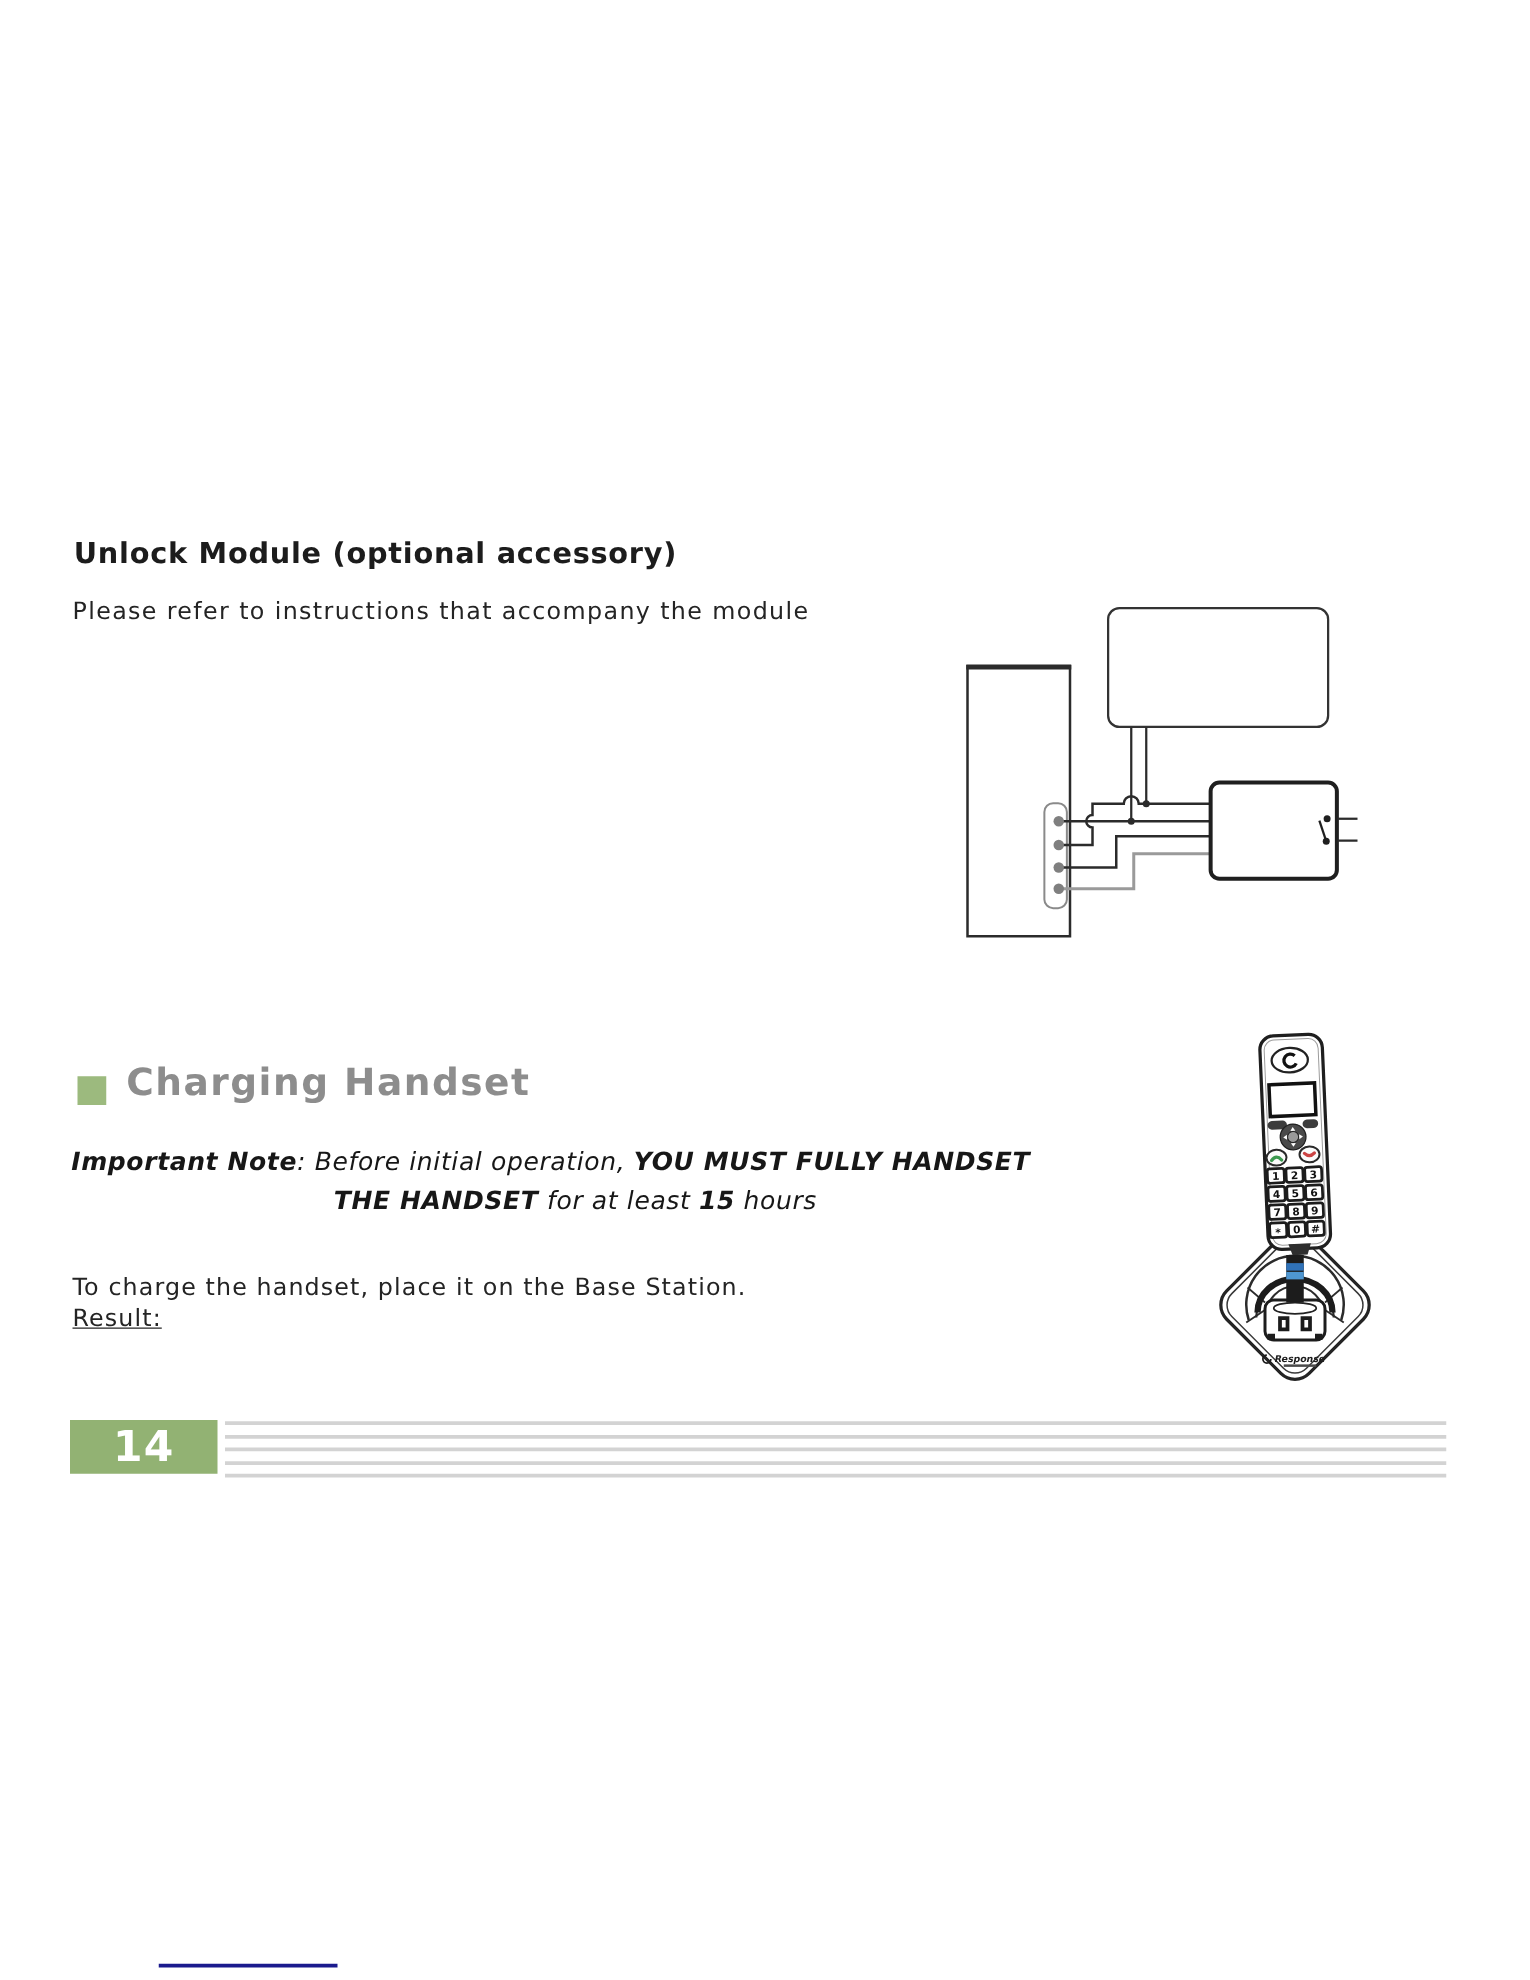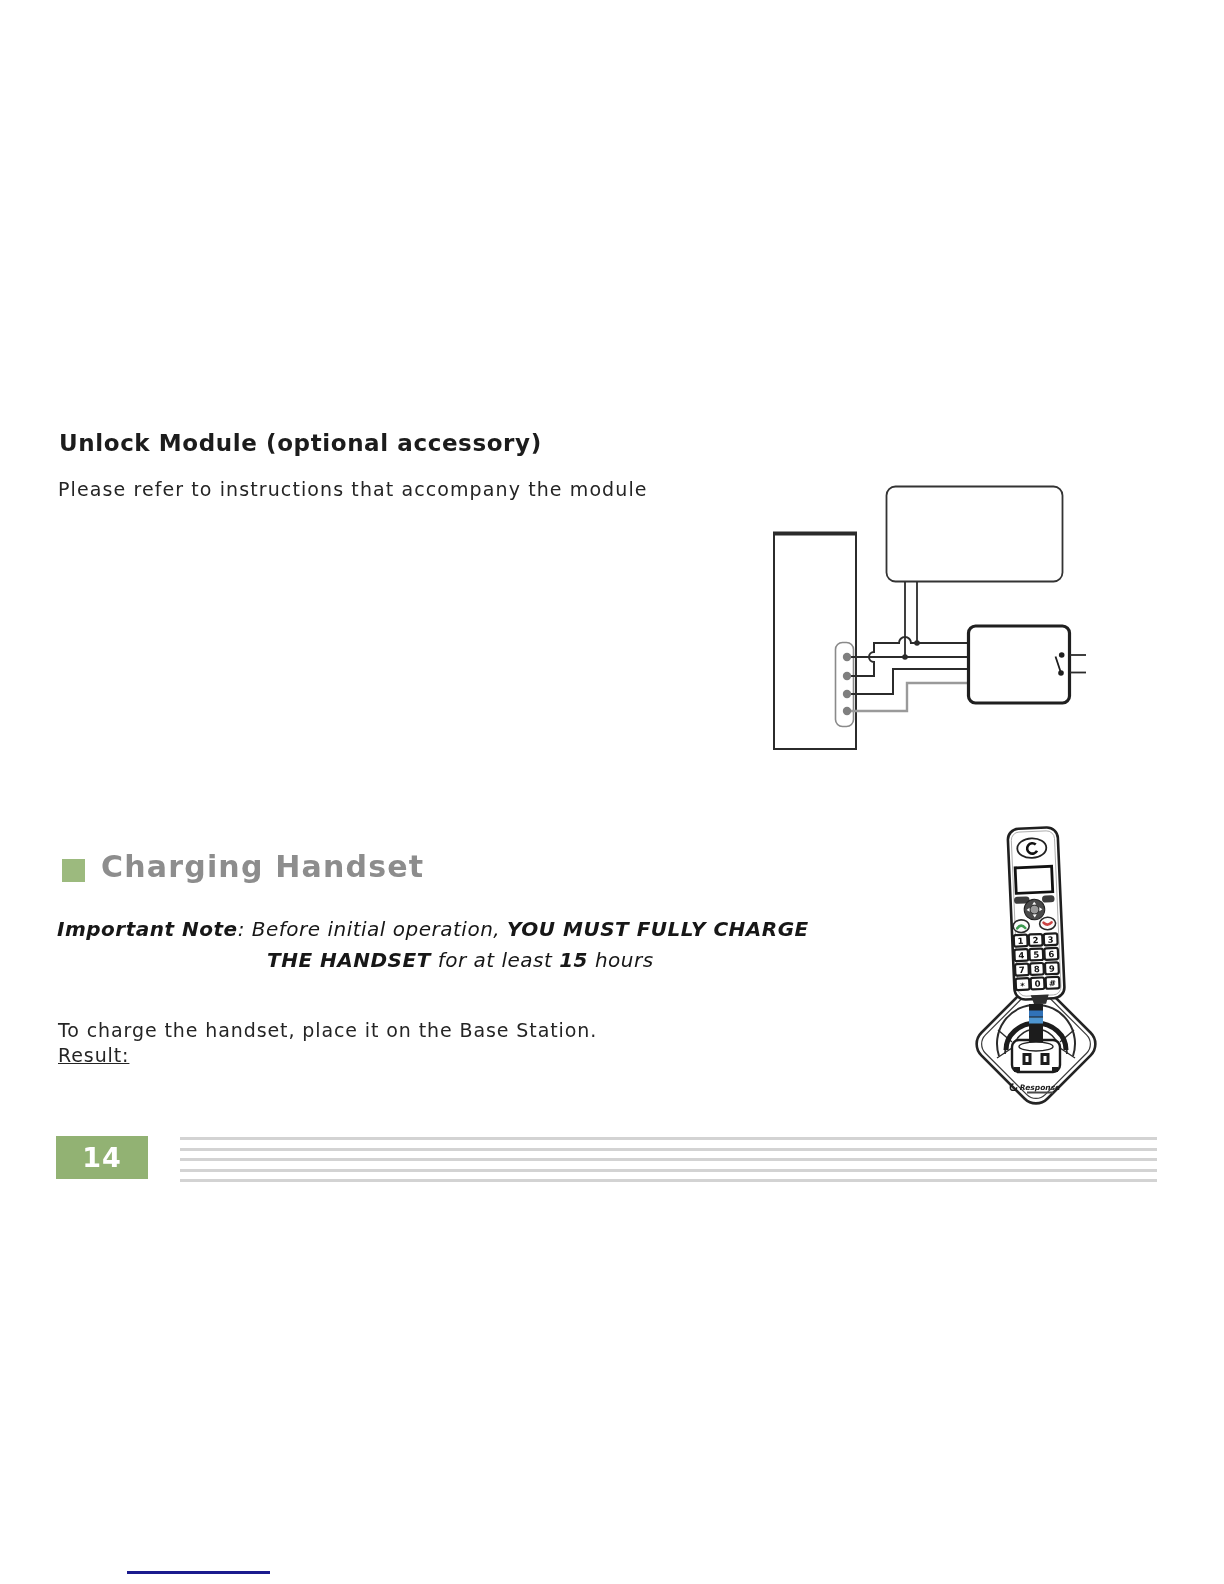--- a/index.html
+++ b/index.html
@@ -8,43 +8,43 @@
     font-family:"DejaVu Sans","Liberation Sans",sans-serif;color:#1d1d1d;
     overflow:hidden;
   }
   .abs{position:absolute;}
   .h-unlock{
     left:59px;top:430px;font-size:23px;font-weight:bold;letter-spacing:0.6px;color:#1c1c1c;
   }
   .p-unlock{
     left:58px;top:478px;font-size:19px;letter-spacing:1.1px;color:#242424;
   }
-  .charging-row{left:62px;top:849px;display:flex;align-items:center;}
+  .charging-row{left:62px;top:849px;display:flex;align-items:flex-end;}
   .bullet{width:23px;height:23px;background:#9cba7e;margin-top:8px;flex:0 0 auto;}
   .charging-title{
     margin-left:16px;font-size:30px;font-weight:bold;color:#8d8d8d;letter-spacing:1.2px;
   }
   .note{
     left:57px;top:914px;font-size:20px;font-style:italic;color:#171717;
     letter-spacing:0.5px;line-height:31px;width:900px;
   }
   .note .b{font-weight:bold;}
   .note-line2{padding-left:210px;}
   .p-charge{left:58px;top:993px;font-size:19px;letter-spacing:0.9px;color:#242424;margin-top:26px;}
   .result-label{
     left:58px;top:1044px;font-size:19px;letter-spacing:0.9px;
     text-decoration:underline;color:#242424;
   }
   .result-text{
     left:152px;top:1044px;font-size:19px;letter-spacing:1.0px;line-height:30px;color:#242424;
   }
   .result-text .l2{padding-left:3px;}
   .page-badge{
-    left:56px;top:1136px;width:92px;height:43px;background:#92b273;
-    color:#ffffff;font-size:27px;font-weight:bold;letter-spacing:1px;
+    left:56px;top:1136px;width:118px;height:43px;background:#92b273;
+    color:#ffffff;font-size:34px;font-weight:bold;letter-spacing:1px;
     display:flex;align-items:center;justify-content:center;
   }
   .rule-lines{left:180px;top:1137px;width:977px;height:48px;}
   .rule-lines div{
     position:absolute;left:0;width:100%;height:3px;background:#d3d3d3;
   }
   .rl0{top:0;} .rl1{top:10.5px;} .rl2{top:21px;} .rl3{top:31.5px;} .rl4{top:42px;}
   .navy-line{left:127px;top:1571px;width:143px;height:3px;background:#1b1b8e;}
   svg text{font-family:"DejaVu Sans","Liberation Sans",sans-serif;}
 </style>
@@ -89,21 +89,21 @@
   <line x1="1070" y1="655" x2="1086" y2="655" stroke="#2b2b2b" stroke-width="1.8"></line>
   <line x1="1070" y1="672.5" x2="1086" y2="672.5" stroke="#2b2b2b" stroke-width="1.8"></line>
 </svg>
 
 <div class="abs charging-row">
   <div class="bullet"></div>
   <div class="charging-title">Charging Handset</div>
 </div>
 
 <div class="abs note">
-  <div><span class="b">Important Note</span><span>: </span><span>Before initial operation, </span><span class="b">YOU MUST FULLY CHARGE</span></div>
+  <div><span class="b">Important Note</span><span>: </span><span>Before initial operation, </span><span class="b">YOU MUST FULLY HANDSET</span></div>
   <div class="note-line2"><span class="b">THE HANDSET</span><span> for at least </span><span class="b">15</span><span> hours</span></div>
 </div>
 
 <div class="abs p-charge">To charge the handset, place it on the Base Station.</div>
 
 <div class="abs result-label">Result:</div>
 <div class="abs result-text">
 </div>
 
 <svg class="abs" style="left:945px;top:806px;" width="180" height="310" viewBox="945 806 180 310">

